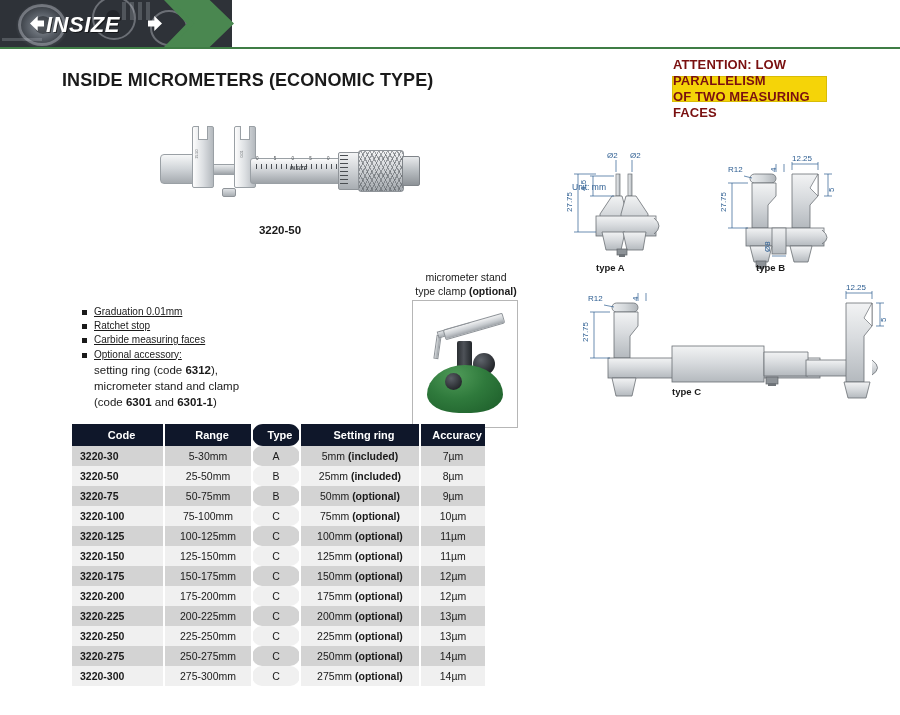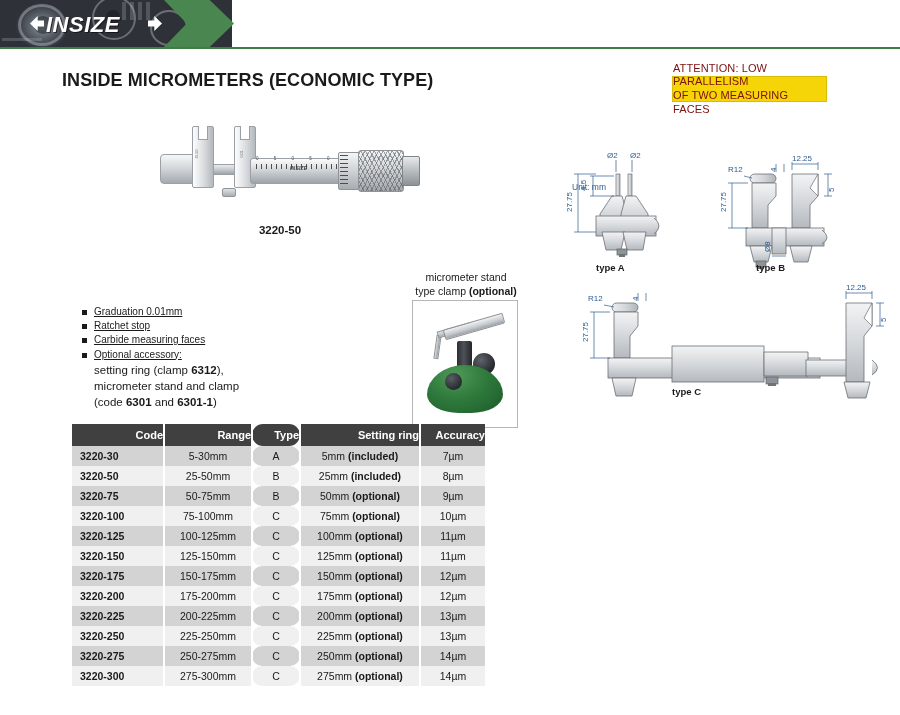--- a/index.html
+++ b/index.html
@@ -55,21 +55,21 @@
     position: absolute; left: 62px; top: 70px;
     font-size: 18px; font-weight: bold; color: #1a1a1a; letter-spacing: 0.1px;
   }
 
   
   .attention {
     position: absolute; left: 672px; top: 76px; width: 155px; height: 26px;
     background: #f5d408; border: 1px solid #d8bc06;
     display: flex; flex-direction: column; align-items: center; justify-content: center;
   }
-  .attention div { font-size: 11px; font-weight: normal; color: #7a1010; line-height: 1.25; letter-spacing: 0.1px; }
+  .attention div { font-size: 13px; font-weight: bold; color: #7a1010; line-height: 1.25; letter-spacing: 0.1px; }
 
   
   .product-photo { position: absolute; left: 152px; top: 118px; width: 256px; height: 105px; }
   .mic-body {
     position: absolute; left: 98px; top: 40px; width: 112px; height: 26px;
     background: linear-gradient(180deg,#fbfbfb 0%,#e2e4e6 30%,#c2c6ca 62%,#9ea3a8 100%);
     border: 1px solid #9aa0a5; border-radius: 3px;
   }
   .mic-sleeve-scale {
     position: absolute; left: 104px; top: 46px; width: 82px; height: 5px;
@@ -200,22 +200,22 @@
   .unit-label { position: absolute; left: 572px; top: 150px; font-size: 8.5px; color: #2c5d91; margin-top: 32px; }
   .drawings { position: absolute; left: 0; top: 0; width: 900px; height: 715px; pointer-events: none; }
   .type-label { position: absolute; font-size: 9.5px; font-weight: bold; color: #1a1a1a; text-align: left; }
 
   
   .spec-table {
     position: absolute; left: 72px; top: 424px; width: 413px;
     border-collapse: collapse; font-size: 10.5px;
   }
   .spec-table th {
-    background: #404040; color: #ffffff; font-weight: bold;
-    text-align: right; padding: 5px 0 5px 8px; font-size: 11px;
+    background: #0f172a; color: #ffffff; font-weight: bold;
+    text-align: center; padding: 5px 0 5px 8px; font-size: 11px;
     border-right: 2px solid #ffffff; height: 21px;
   }
   .spec-table th:last-child { border-right: none; }
   .spec-table td {
     padding: 4px 0; height: 18px; color: #1a1a1a;
     border-right: 2px solid #ffffff;
     margin-left: 8px;
   }
   .spec-table td:last-child { border-right: none; }
   .spec-table tbody tr:nth-child(odd)  td { background: #d3d3d3; }
@@ -293,21 +293,21 @@
     </div>
     <div class="feat-row">
       <span class="feat-bullet"></span>
       <span>Carbide measuring faces</span>
     </div>
     <div class="feat-row">
       <span class="feat-bullet"></span>
       <span>Optional accessory:</span>
     </div>
     <div class="feat-sub">
-      <span>setting ring (clamp </span><b>6312</b><span>),</span>
+      <span>setting ring (code </span><b>6312</b><span>),</span>
     </div>
     <div class="feat-sub">
       <span>micrometer stand and clamp</span>
     </div>
     <div class="feat-sub">
       <span>(code </span><b>6301</b><span> and </span><b>6301-1</b><span>)</span>
     </div>
   </div>
 
   <div class="stand-caption">

